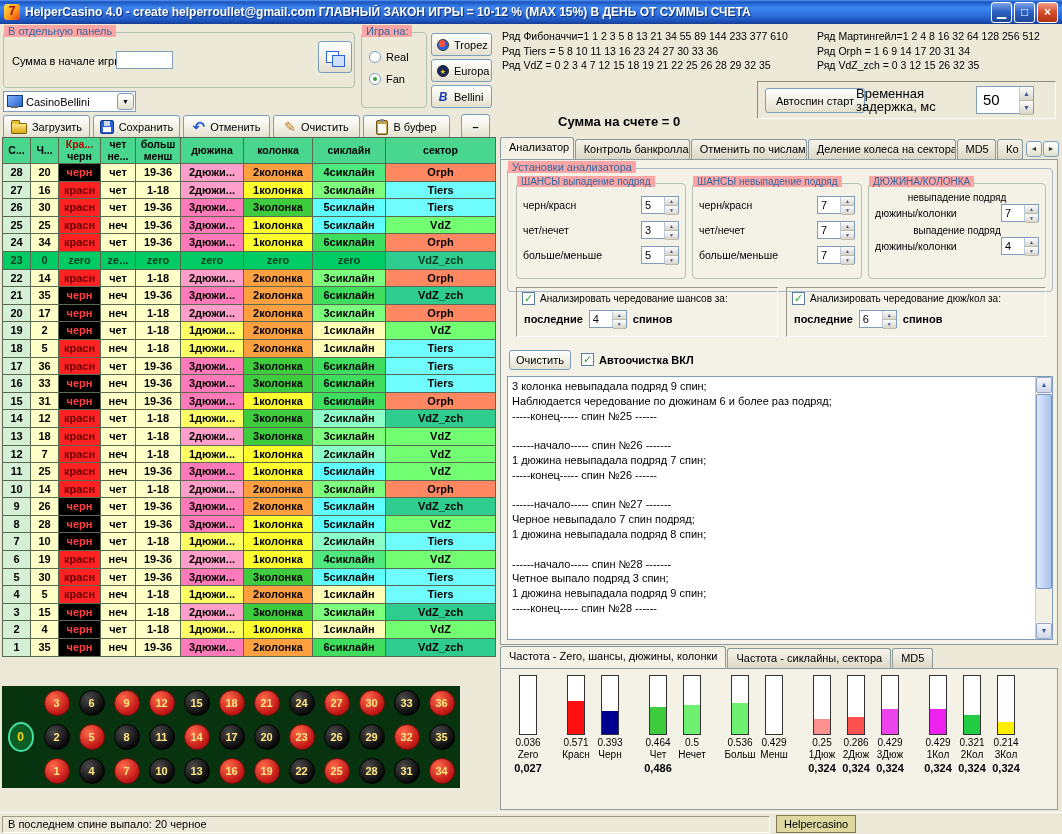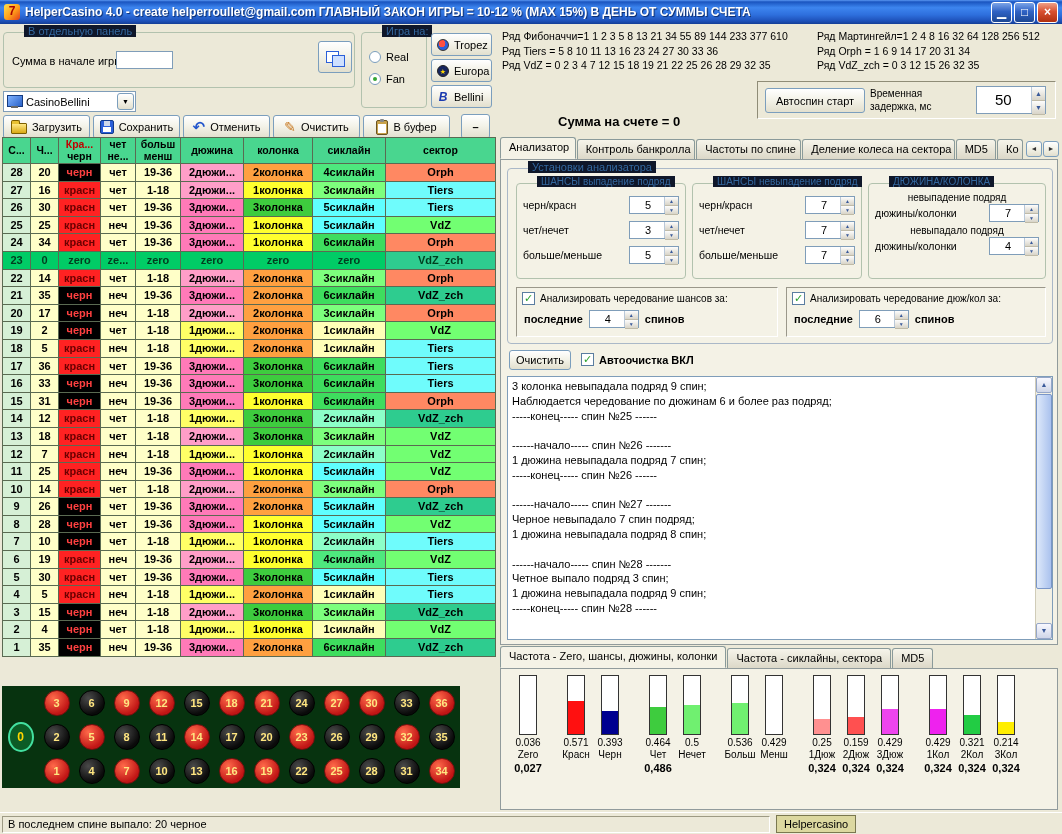--- a/index.html
+++ b/index.html
@@ -12,26 +12,26 @@
 .appico{width:16px;height:16px;margin-right:5px;border-radius:3px;flex:none;
  background:linear-gradient(135deg,#ffe14d 0%,#ff9d1a 55%,#e23a1a 100%);color:#a00;
  font-size:12px;line-height:15px;text-align:center;text-shadow:none;font-weight:bold;}
 .title-text{white-space:nowrap;overflow:hidden;}
 .wbtns{margin-left:auto;display:flex;gap:2px;}
 .wbtn{width:21px;height:21px;border-radius:3px;border:1px solid #fff;color:#fff;font-size:12px;font-weight:bold;
  line-height:18px;text-align:center;background:linear-gradient(180deg,#7ba4e8,#2f62c4 45%,#1c4793);text-shadow:none;}
 .wbtn.close{background:linear-gradient(180deg,#f0a088,#d85030 45%,#b03010);}
 
 .group{position:absolute;border:1px solid #b2c2ae;border-radius:4px;}
-.glabel{position:absolute;top:-8px;left:20px;background:#0f172a;padding:0 4px;color:#33679e;font-size:11px;white-space:nowrap;}
+.glabel{position:absolute;top:-8px;left:0;background:#fca5a5;padding:0 4px;color:#33679e;font-size:11px;white-space:nowrap;}
 .xbtn{background:linear-gradient(180deg,#ffffff,#f4f3e9 45%,#e2dfce);border:1px solid #7b9ebd;border-radius:3px;
  font-size:11px;color:#000;display:flex;align-items:center;justify-content:center;gap:5px;white-space:nowrap;}
 .edit{background:#fff;border:1px solid #7f9db9;font-size:11px;padding:1px 3px;}
 .spin{display:inline-flex;border:1px solid #7f9db9;background:#fff;height:18px;}
-.spv{min-width:22px;padding:0 3px;font-size:11px;line-height:16px;margin-left:12px;}
+.spv{min-width:22px;padding:0 3px;font-size:11px;line-height:16px;}
 .udcol{display:flex;flex-direction:column;width:14px;border-left:1px solid #b9c8d9;}
 .ud{flex:1;font-size:5px;line-height:8px;text-align:center;color:#3a5a9a;
  background:linear-gradient(#fdfdfd,#d8d4c8);border-bottom:1px solid #c0bba8;}
 .spin.big{height:28px;}
 .spin.big .spv{min-width:42px;font-size:15px;line-height:26px;padding-left:6px;}
 .spin.big .ud{font-size:7px;line-height:13px;}
 .chk{width:13px;height:13px;flex:none;background:#fff;border:1px solid #5a7da0;font-size:11px;line-height:11px;
  text-align:center;color:#2ba12b;font-weight:bold;}
 .rad{width:12px;height:12px;flex:none;border-radius:50%;background:#fff;border:1px solid #7b9ebd;position:relative;}
 .rad.on::after{content:"";position:absolute;left:3px;top:3px;width:4px;height:4px;border-radius:50%;background:#35a635;}
@@ -665,48 +665,48 @@
       <div>Ряд VdZ = 0 2 3 4 7 12 15 18 19 21 22 25 26 28 29 32 35</div>
     </div>
   <div class="series" style="left:817px;top:29px;" id="series-right">
       <div>Ряд Мартингейл=1 2 4 8 16 32 64 128 256 512</div>
       <div>Ряд Orph = 1 6 9 14 17 20 31 34</div>
       <div>Ряд VdZ_zch = 0 3 12 15 26 32 35</div>
     </div>
 
   <div class="inset" style="position:absolute;left:757px;top:81px;width:299px;height:38px;background:#ece9d8;">
     <div class="xbtn" style="position:absolute;left:7px;top:6px;width:100px;height:25px;">Автоспин старт</div>
-    <div style="position:absolute;left:112px;top:5px;width:98px;font-size:10px;line-height:13px;text-align:left;">Временная задержка, мс</div>
+    <div style="position:absolute;left:98px;top:5px;width:98px;font-size:13px;line-height:13px;text-align:left;">Временная задержка, мс</div>
     <div style="position:absolute;left:218px;top:4px;" class="spin big">
         <div class="spv">50</div>
         <div class="udcol">
           <div class="ud">▲</div>
           <div class="ud">▼</div>
         </div>
       </div>
   </div>
 
   <div class="lbl" style="left:558px;top:114px;font-size:13px;font-weight:bold;">Сумма на счете = 0</div>
 
   <div class="tabstrip" style="left:500px;top:137px;width:524px;height:22px;overflow:hidden;" id="main-tabs">
       <div class="tab active">Анализатор</div>
       <div class="tab">Контроль банкролла</div>
-      <div class="tab">Частоты по спине</div>
+      <div class="tab">Отменить по числам</div>
       <div class="tab">Деление колеса на сектора</div>
       <div class="tab">MD5</div>
       <div class="tab cut">Ко</div>
     </div>
   <div style="position:absolute;left:1026px;top:141px;display:flex;gap:1px;">
     <div class="xbtn minibtn">◄</div>
     <div class="xbtn minibtn">►</div>
   </div>
 
   <div class="panel" style="left:500px;top:159px;width:558px;height:486px;">
 
-    <div class="group" style="left:6px;top:8px;width:546px;height:176px;border-color:#aab8c8;">
+    <div class="group" style="left:6px;top:8px;width:546px;height:124px;border-color:#aab8c8;">
       <div class="glabel">Установки анализатора</div>
 
       <div class="group" style="left:8px;top:14px;width:170px;height:96px;">
         <div class="glabel" style="font-size:10px;">ШАНСЫ выпадение подряд</div>
         <div id="group-hit-rows" style="position:absolute;left:0;top:8px;right:0;">
             <div class="settings-row">
               <span>черн/красн</span>
               <span class="spin">
                 <span class="spv">5</span>
                 <div class="udcol">
@@ -780,21 +780,21 @@
         <div class="settings-row" style="height:20px;">
           <span>дюжины/колонки</span>
           <span class="spin">
               <div class="spv">7</div>
               <div class="udcol">
                 <div class="ud">▲</div>
                 <div class="ud">▼</div>
               </div>
             </span>
         </div>
-        <div class="subline">невыпадало подряд</div>
+        <div class="subline">выпадение подряд</div>
         <div class="settings-row" style="height:20px;">
           <span>дюжины/колонки</span>
           <span class="spin">
               <div class="spv">4</div>
               <div class="udcol">
                 <div class="ud">▲</div>
                 <div class="ud">▼</div>
               </div>
             </span>
         </div>
@@ -938,21 +938,21 @@
             <div class="gfill" style="height: 15px; background: rgb(255, 144, 144);"></div>
           </div>
           <div class="gval">0.25</div>
           <div class="glab">1Дюж</div>
           <div class="gexp">0,324</div>
         </div>
         <div class="gauge">
           <div class="gbar">
             <div class="gfill" style="height: 17px; background: rgb(255, 80, 80);"></div>
           </div>
-          <div class="gval">0.159</div>
+          <div class="gval">0.286</div>
           <div class="glab">2Дюж</div>
           <div class="gexp">0,324</div>
         </div>
         <div class="gauge">
           <div class="gbar">
             <div class="gfill" style="height: 25px; background: rgb(238, 68, 238);"></div>
           </div>
           <div class="gval">0.429</div>
           <div class="glab">3Дюж</div>
           <div class="gexp">0,324</div>

